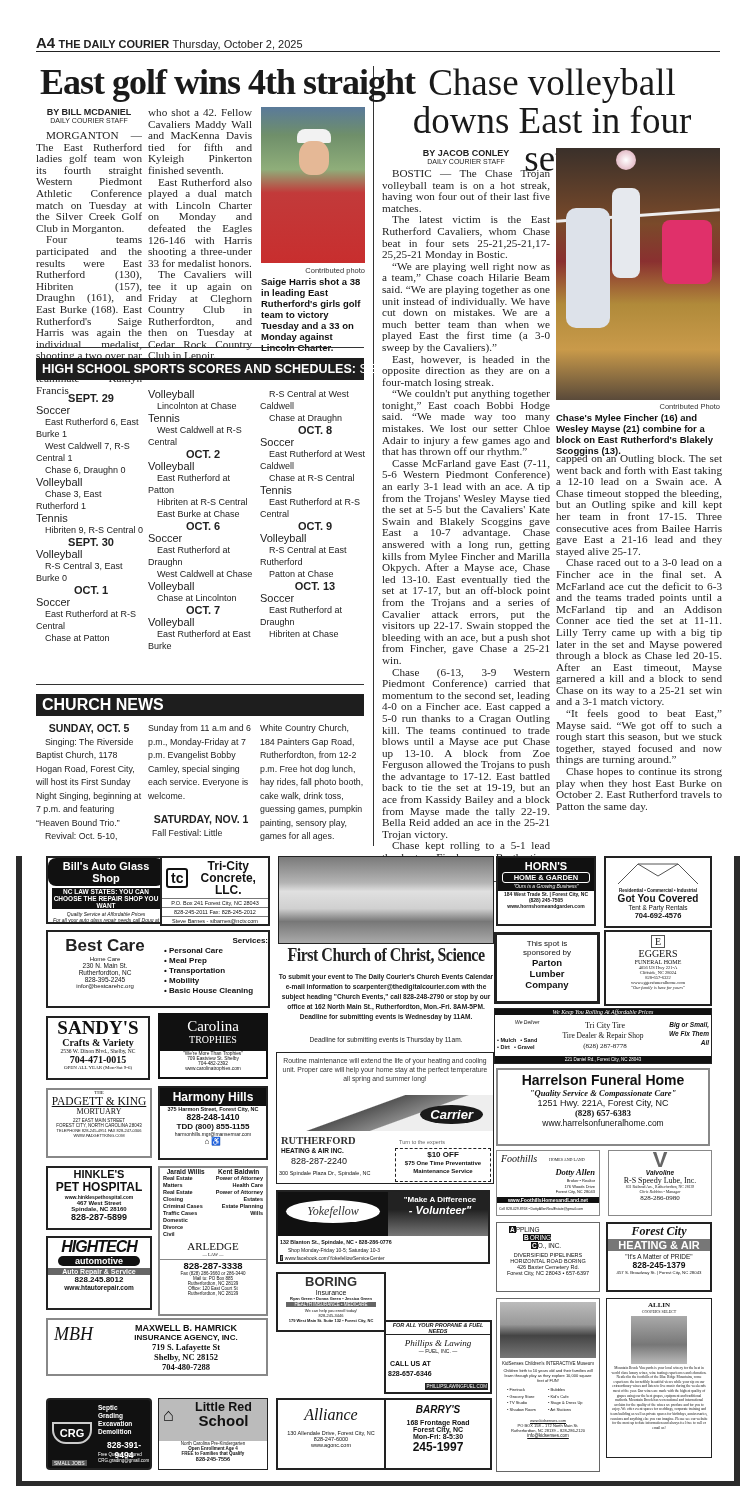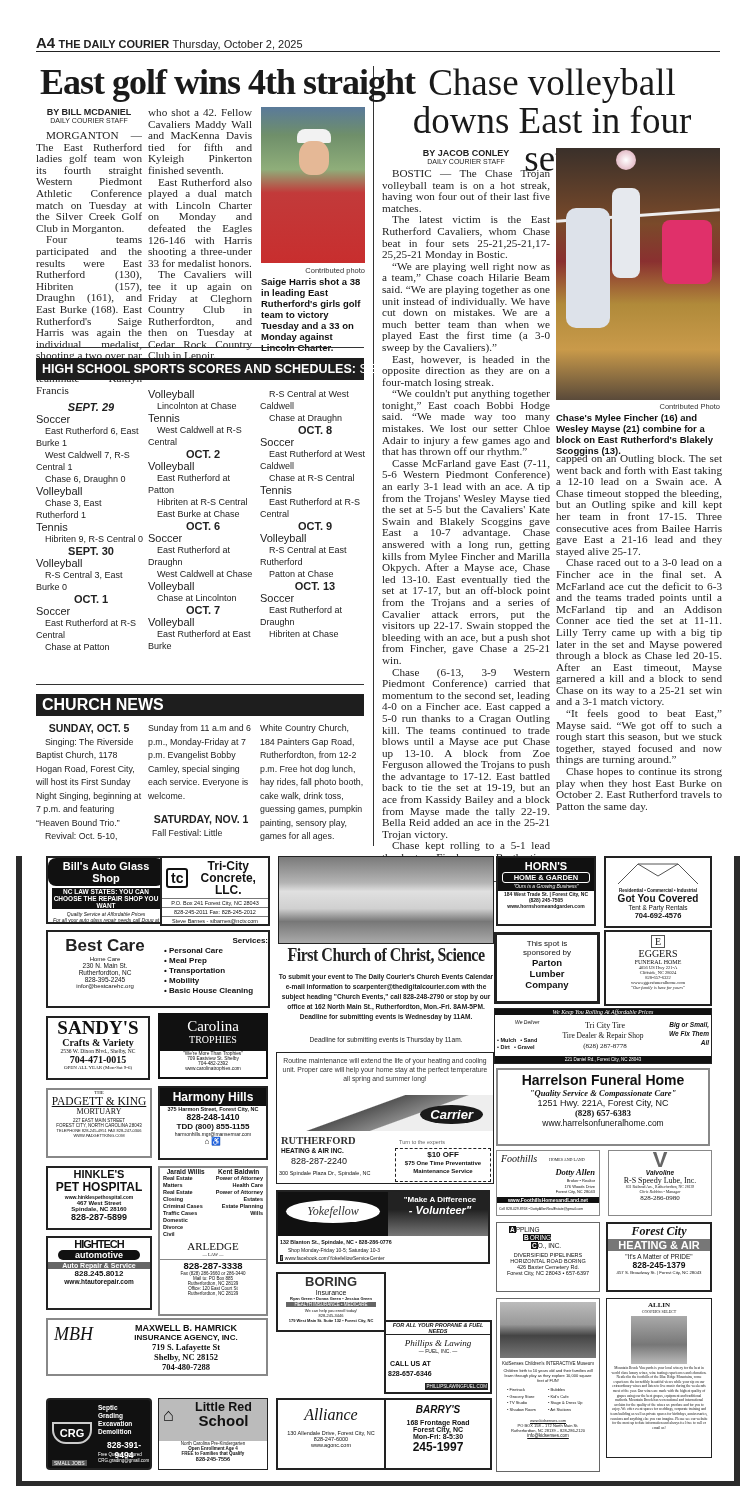--- a/index.html
+++ b/index.html
@@ -68,21 +68,21 @@
 <div class="abs credit" style="left:261px;top:266px;width:104px">Contributed photo</div>
 <div class="abs cap" style="left:261px;top:276px;width:106px">Saige Harris shot a 38 in leading East Rutherford's girls golf team to victory Tuesday and a 33 on Monday against Lincoln Charter.</div>
 <div class="abs" style="left:36px;top:347px;width:328px;height:1px;background:#333"></div>
 
 <div class="abs bar" style="left:36px;top:358px;width:328px;height:22px;font-size:12.5px;line-height:22px;white-space:nowrap">
   <span>HIGH SCHOOL SPORTS SCORES AND SCHEDULES:</span>
   <span style="font-weight:normal">SEPT. 29 -OCT. 13</span>
 </div>
 <div class="abs sched" style="left:36px;top:388px;width:330px;height:300px">
   <div class="col" id="sc1" style="left:0">
-      <div class="d" style="margin-top: 13px; font-style: italic;">SEPT. 29</div>
+      <div class="d" style="margin-top: 4px;">SEPT. 29</div>
       <div class="sp">Soccer</div>
       <div class="g">East Rutherford 6, East Burke 1</div>
       <div class="g">West Caldwell 7, R-S Central 1</div>
       <div class="g">Chase 6, Draughn 0</div>
       <div class="sp">Volleyball</div>
       <div class="g">Chase 3, East Rutherford 1</div>
       <div class="sp">Tennis</div>
       <div class="g">Hibriten 9, R-S Central 0</div>
       <div class="d">SEPT. 30</div>
       <div class="sp">Volleyball</div>
@@ -286,21 +286,21 @@
   <span class="t serif" style="font-size:11px;margin-top:2px">ARLEDGE</span>
   <span class="t serif" style="font-size:4.5px">— LAW —</span>
   <span class="t big" style="font-size:9.5px;border-top:1px solid #888;margin-top:2px">828-287-3338</span>
   <span class="t" style="font-size:4.5px">Fax (828) 286-3660 or 286-3440</span>
   <span class="t" style="font-size:4.5px">Mail to: PO Box 885</span>
   <span class="t" style="font-size:4.5px">Rutherfordton, NC 28139</span>
   <span class="t" style="font-size:4.5px">Office: 120 East Court St</span>
   <span class="t" style="font-size:4.5px">Rutherfordton, NC 28139</span>
 </div>
 <div class="ad" style="left:46px;top:1236px;width:106px;height:74px">
-  <span class="t big" style="font-size:11px;letter-spacing:-1px">HIGHTECH</span>
+  <span class="t big" style="font-size:16px;font-style:italic;letter-spacing:-1px">HIGHTECH</span>
   <span class="t blk big" style="font-size:9px;margin:0 10px;border-radius:6px">automotive</span>
   <span class="t big" style="font-size:7px;background:#666;color:#fff;margin-top:2px">Auto Repair &amp; Service</span>
   <span class="t big" style="font-size:8px">828.245.8012</span>
   <span class="t big" style="font-size:6.5px">www.htautorepair.com</span>
 </div>
 <div class="ad" style="left:46px;top:1318px;width:222px;height:58px;border-color:#888">
   <span class="serif" style="position:absolute;left:6px;top:4px;font-size:18px;font-style:italic">MBH</span>
   <div style="position:absolute;left:58px;top:3px;width:160px">
     <span class="t big" style="font-size:9px">MAXWELL B. HAMRICK</span>
     <span class="t big" style="font-size:8px">INSURANCE AGENCY, INC.</span>

